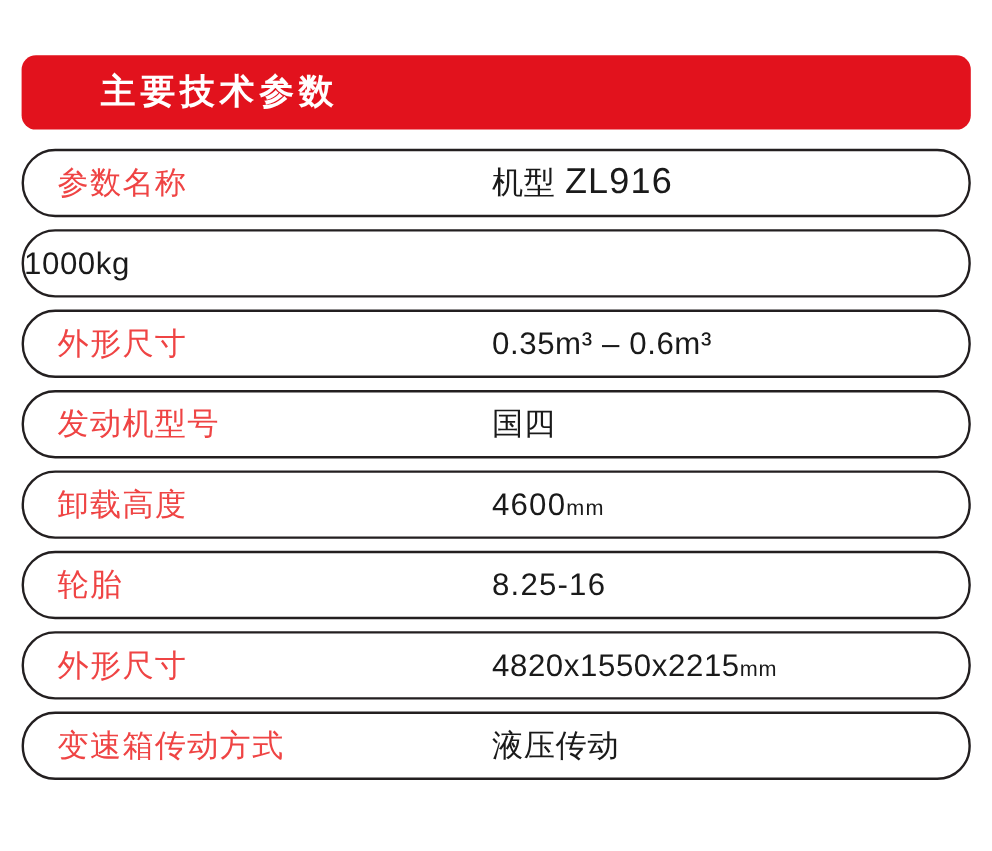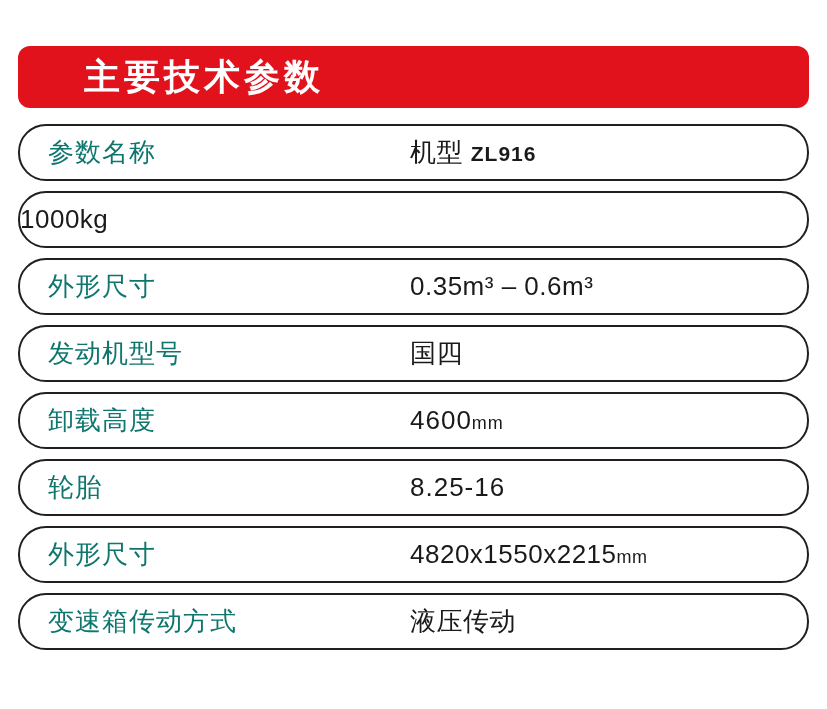--- a/index.html
+++ b/index.html
@@ -26,21 +26,21 @@
     border-radius: 12px;
     height: 62px;
     display: flex;
     align-items: center;
     padding-left: 66px;
     box-sizing: border-box;
     margin-bottom: 16px;
   }
   .title-bar .title-text {
     color: #ffffff;
-    font-size: 36px;
+    font-size: 29px;
     font-weight: bold;
     letter-spacing: 4px;
     line-height: 1;
   }
   .rows {
     display: flex;
     flex-direction: column;
     gap: 10px;
   }
   .row {
@@ -51,40 +51,40 @@
     display: flex;
     align-items: center;
     background: #ffffff;
   }
   .cell-label {
     width: 390px;
     padding-left: 28px;
     box-sizing: border-box;
     font-size: 26px;
     letter-spacing: 1px;
-    color: #0f766e;
+    color: #ef4444;
     white-space: nowrap;
   }
   .cell-value {
     flex: 1;
     font-size: 26px;
     color: #1a1a1a;
     white-space: nowrap;
     letter-spacing: 0.5px;
   }
   
   .row.header .cell-label {
     font-size: 26px;
   }
   .row.header .cell-value {
     font-size: 26px;
   }
   .row.header .cell-value .model-code {
-    font-size: 21px;
-    font-weight: bold;
+    font-size: 30px;
+    font-weight: normal;
     letter-spacing: 1px;
   }
   .unit-sm {
     font-size: 18px;
   }
   .mono-val {
     font-family: "Liberation Sans", sans-serif;
     letter-spacing: 1px;
   }
 </style>

